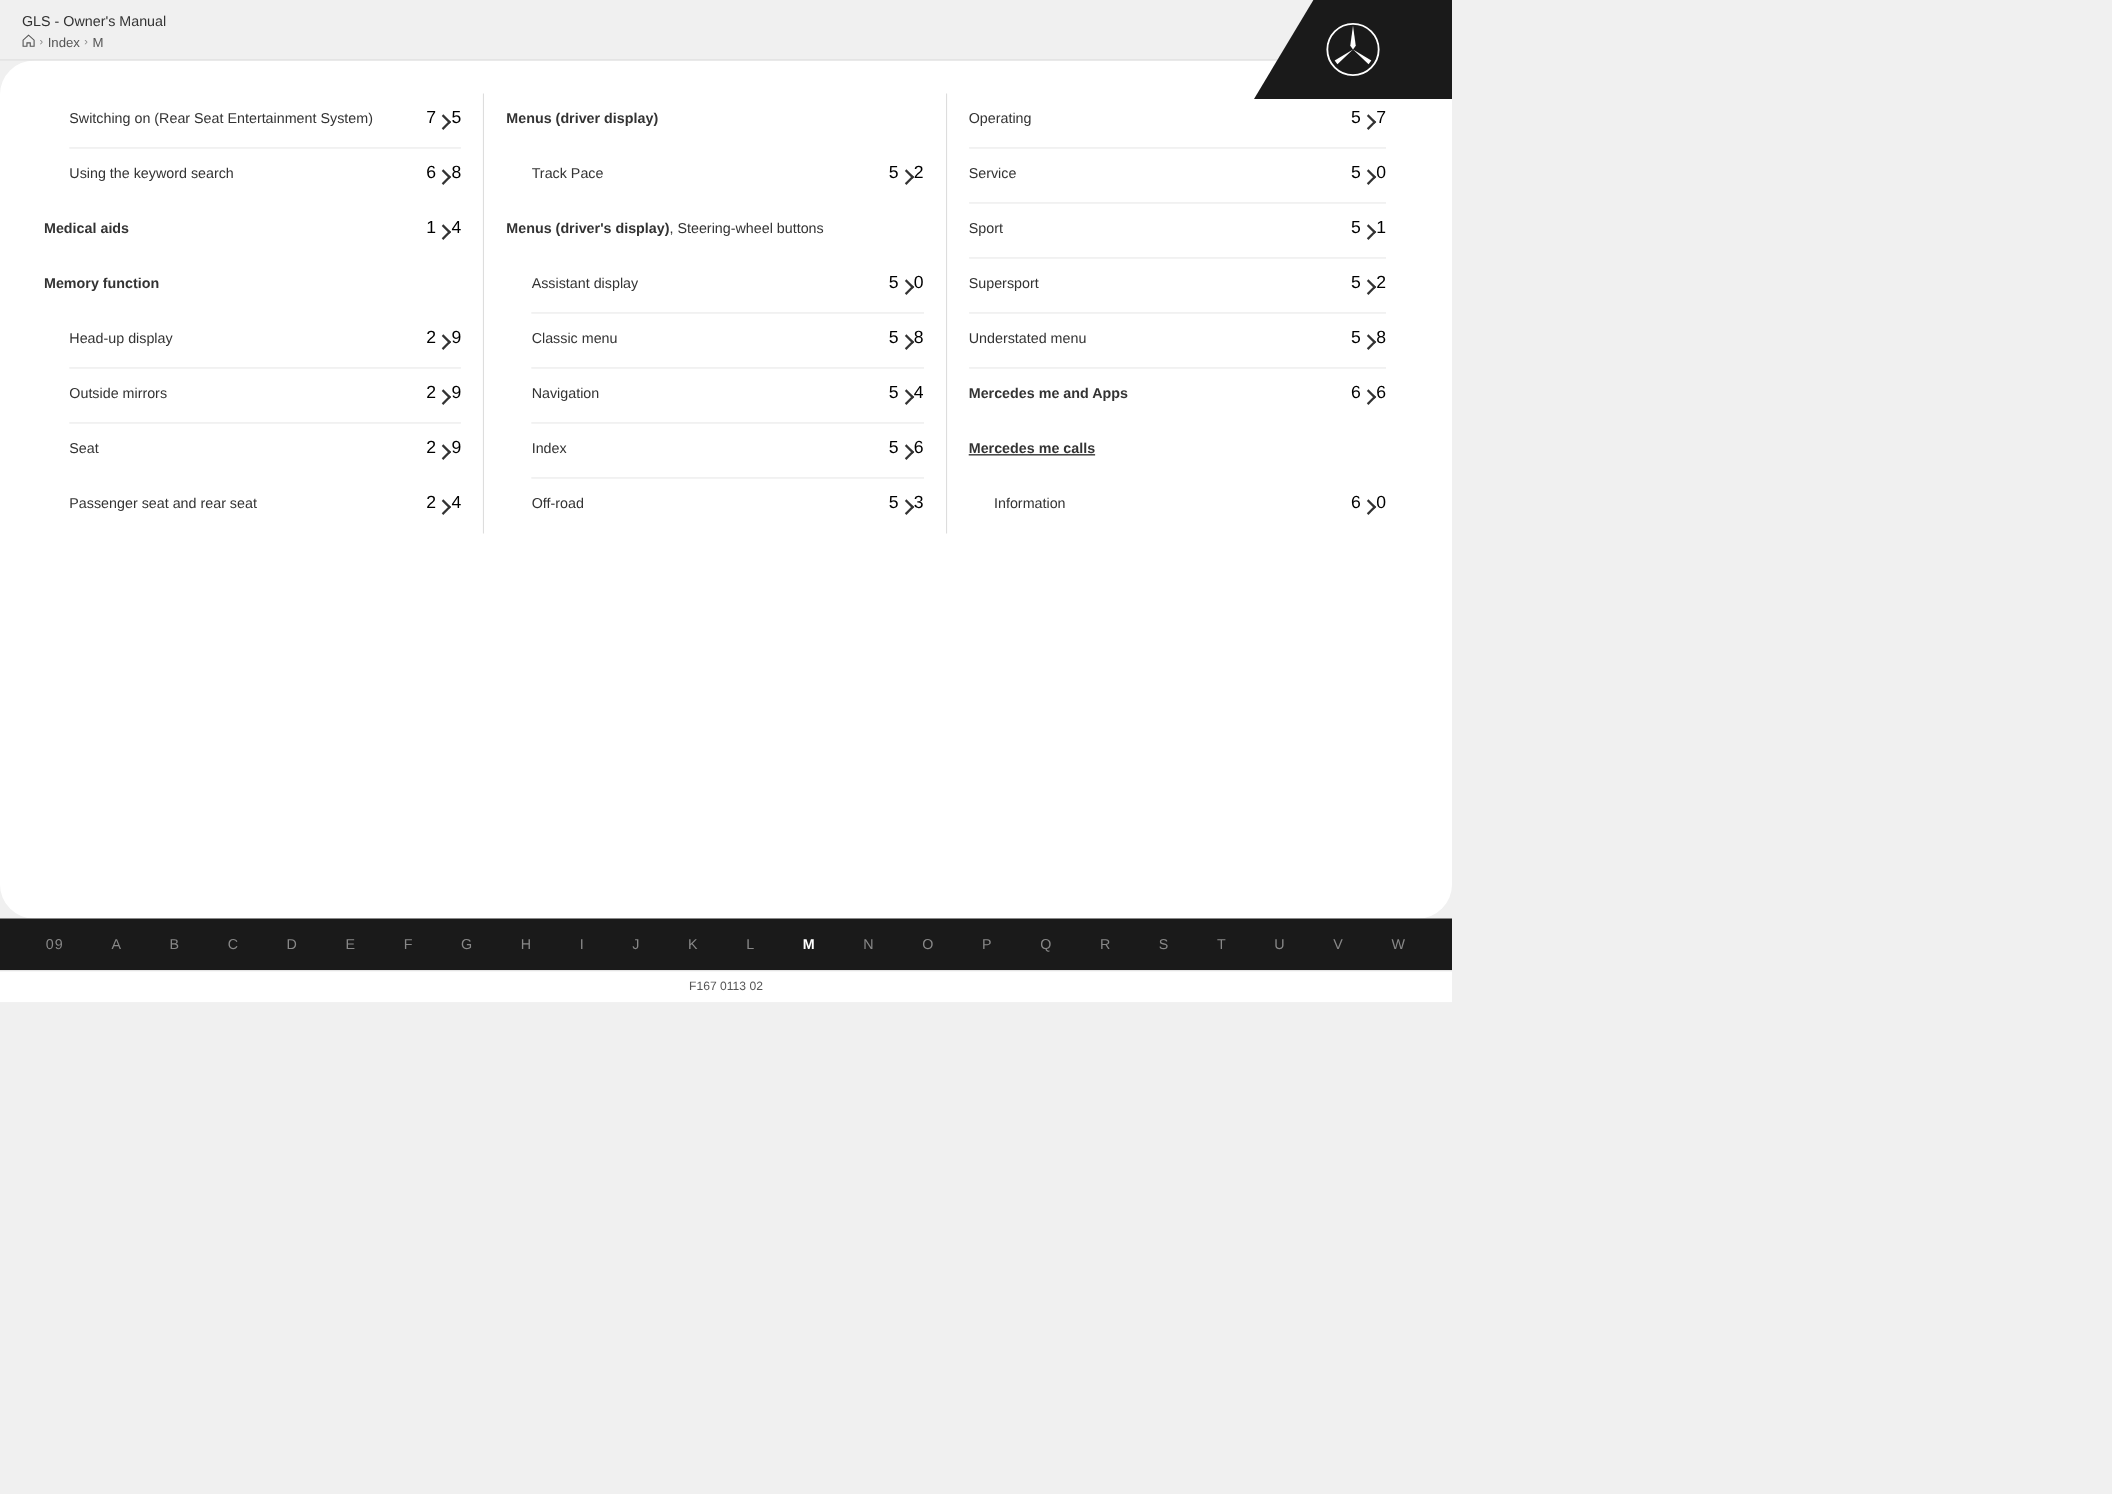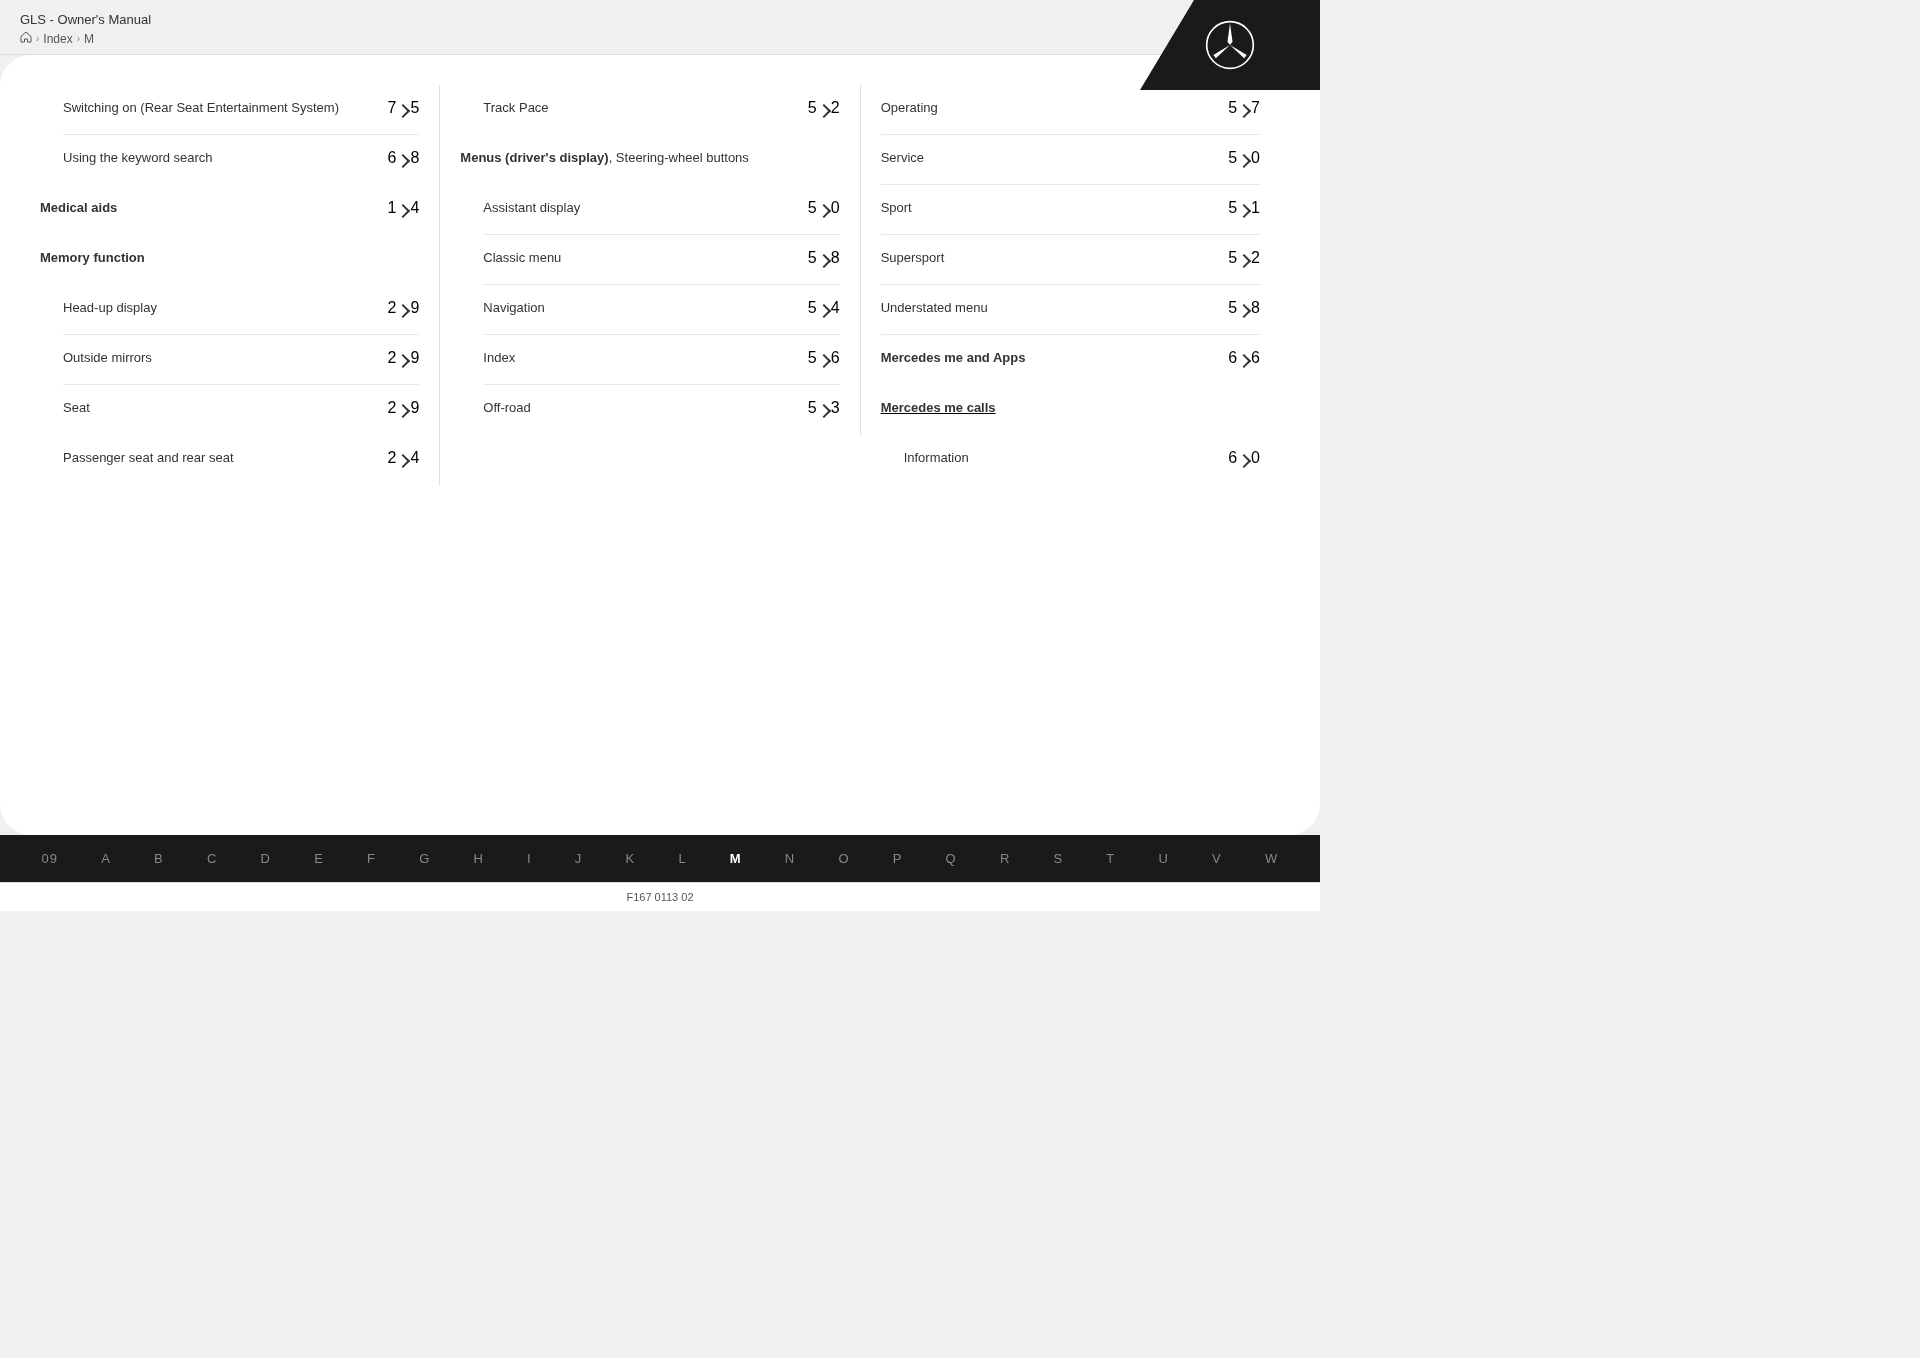--- a/index.html
+++ b/index.html
@@ -252,20 +252,23 @@
             </span>
           </div>
         </div>
       </div>
     </div>
 
     <div class="column" style="padding-left: 20px;">
 
 
       <div>
+        <div class="entry" style="border-bottom: none; padding-bottom: 4px;">
+          <span class="entry-text bold">Menus (driver display)</span>
+        </div>
         <div class="sub-section">
           <div class="entry">
             <span class="entry-text">Track Pace</span>
             <span class="page-num">
               5<span class="chevron-icon"></span>2
             </span>
           </div>
         </div>
       </div>
 

